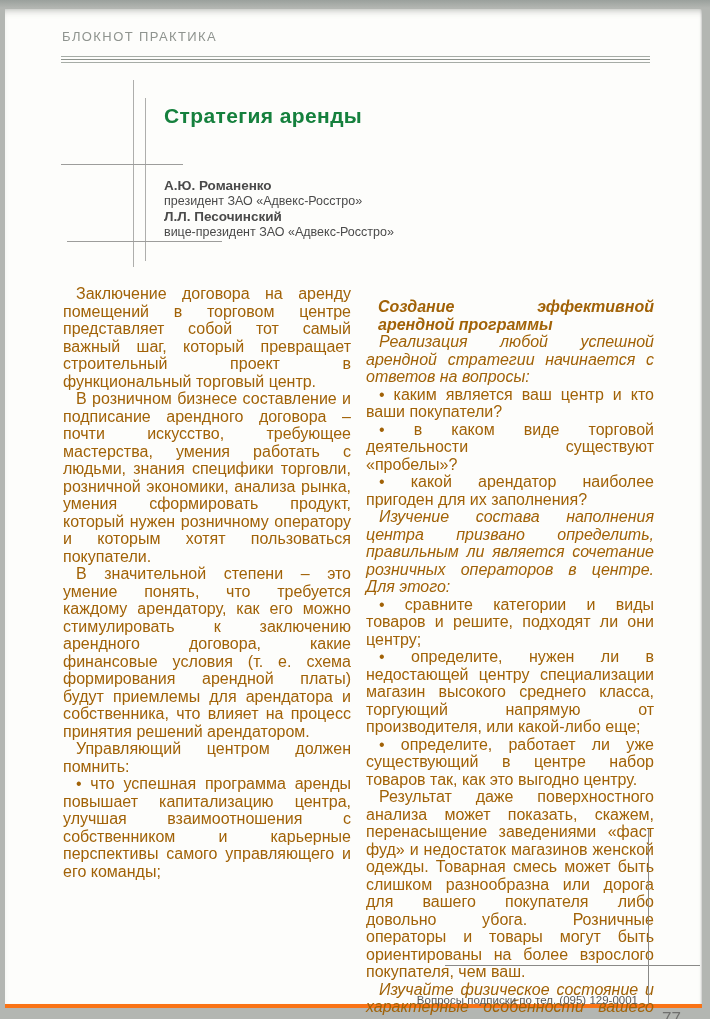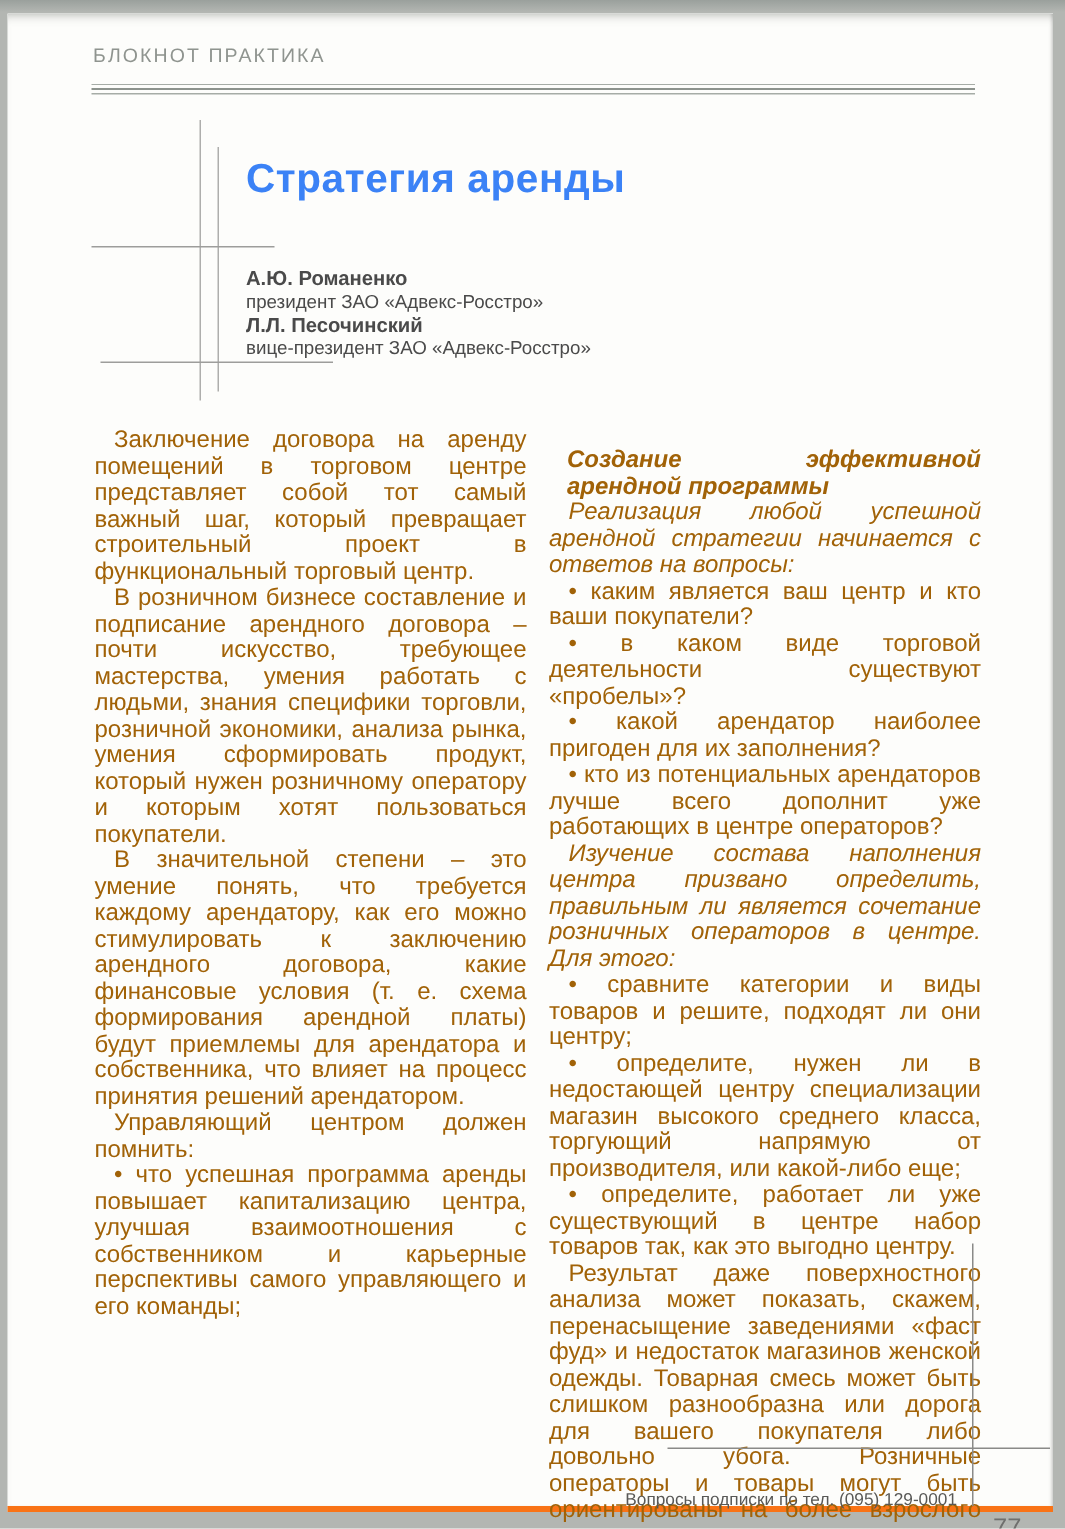--- a/index.html
+++ b/index.html
@@ -26,21 +26,21 @@
       #a6aca6 6px,#a6aca6 7px);
   }
   .vline{position:absolute;width:1px;background:#aeaeac;}
   .v1{left:128px;top:71px;height:187px;}
   .v2{left:140px;top:89px;height:163px;}
   .hline{position:absolute;height:1px;background:#9d9d9b;}
   .h1{left:56px;top:155px;width:122px;}
   .h2{left:62px;top:232px;width:155px;}
   .title{
     position:absolute;left:159px;top:95px;margin:0;
-    font-size:27px;font-weight:bold;color:#3b82f6;letter-spacing:.4px;
+    font-size:21px;font-weight:bold;color:#15803d;letter-spacing:.4px;
   }
   .authors{position:absolute;left:159px;top:169px;color:#4a4a4a;}
   .author-name{font-weight:bold;font-size:13.5px;line-height:15.5px;}
   .author-role{font-size:12.5px;line-height:15.5px;}
   .col{
     position:absolute;top:276px;width:288px;
     font-size:16px;line-height:17.5px;color:#a16207;text-align:justify;
   }
   .col-left{left:58px;}
   .col-right{left:361px;}
@@ -80,21 +80,20 @@
       <p class="para plain">В значительной степени – это умение понять, что требуется каждому арендатору, как его можно стимулировать к заключению арендного договора, какие финансовые условия (т. е. схема формирования арендной платы) будут приемлемы для арендатора и собственника, что влияет на процесс принятия решений арендатором.</p>
       <p class="para plain">Управляющий центром должен помнить:</p>
       <p class="para bullet">• что успешная программа аренды повышает капитализацию центра, улучшая взаимоотношения с собственником и карьерные перспективы самого управляющего и его команды;</p>
     </div>
   <div class="col col-right">
       <p class="para heading">Создание эффективной арендной программы</p>
       <p class="para italic">Реализация любой успешной арендной стратегии начинается с ответов на вопросы:</p>
       <p class="para bullet">• каким является ваш центр и кто ваши покупатели?</p>
       <p class="para bullet">• в каком виде торговой деятельности существуют «пробелы»?</p>
       <p class="para bullet">• какой арендатор наиболее пригоден для их заполнения?</p>
-      <p class="para bullet">• кто из потенциальных арендаторов лучше всего дополнит уже работающих в центре операторов?</p>
       <p class="para italic">Изучение состава наполнения центра призвано определить, правильным ли является сочетание розничных операторов в центре. Для этого:</p>
       <p class="para bullet">• сравните категории и виды товаров и решите, подходят ли они центру;</p>
       <p class="para bullet">• определите, нужен ли в недостающей центру специализации магазин высокого среднего класса, торгующий напрямую от производителя, или какой-либо еще;</p>
       <p class="para bullet">• определите, работает ли уже существующий в центре набор товаров так, как это выгодно центру.</p>
       <p class="para plain">Результат даже поверхностного анализа может показать, скажем, перенасыщение заведениями «фаст фуд» и недостаток магазинов женской одежды. Товарная смесь может быть слишком разнообразна или дорога для вашего покупателя либо довольно убога. Розничные операторы и товары могут быть ориентированы на более взрослого покупателя, чем ваш.</p>
       <p class="para italic">Изучайте физическое состояние и характерные особенности вашего центра, а именно:</p>
       <p class="para bullet">• количество общей арендуемой площади;</p>
     </div>
 
   <div class="footer-rule"></div>

